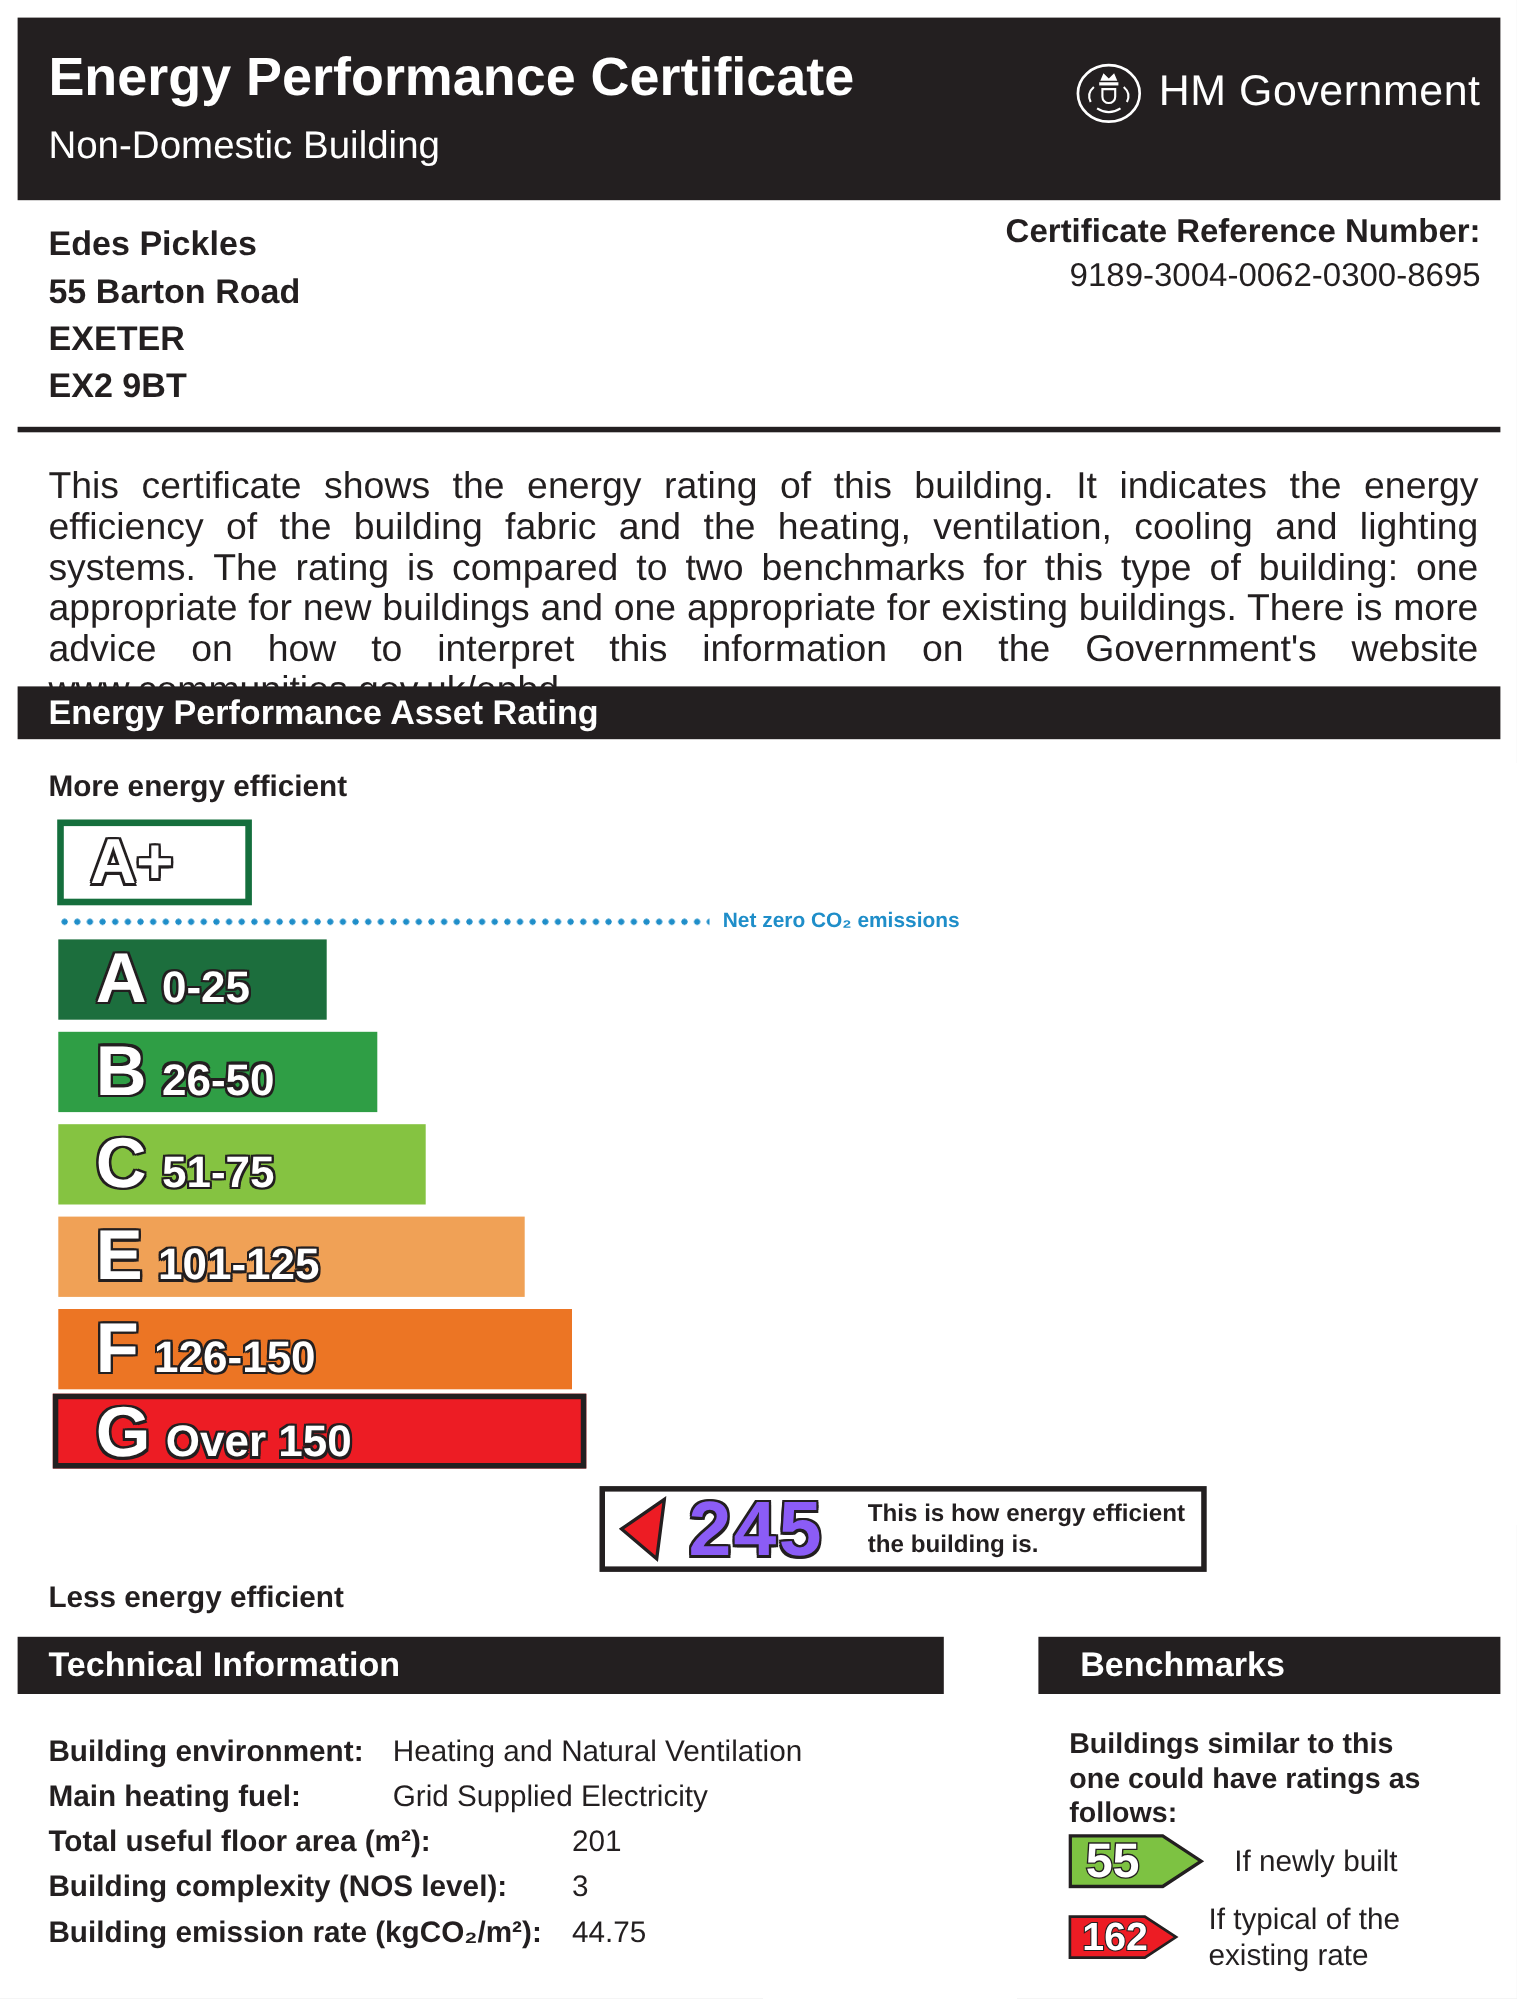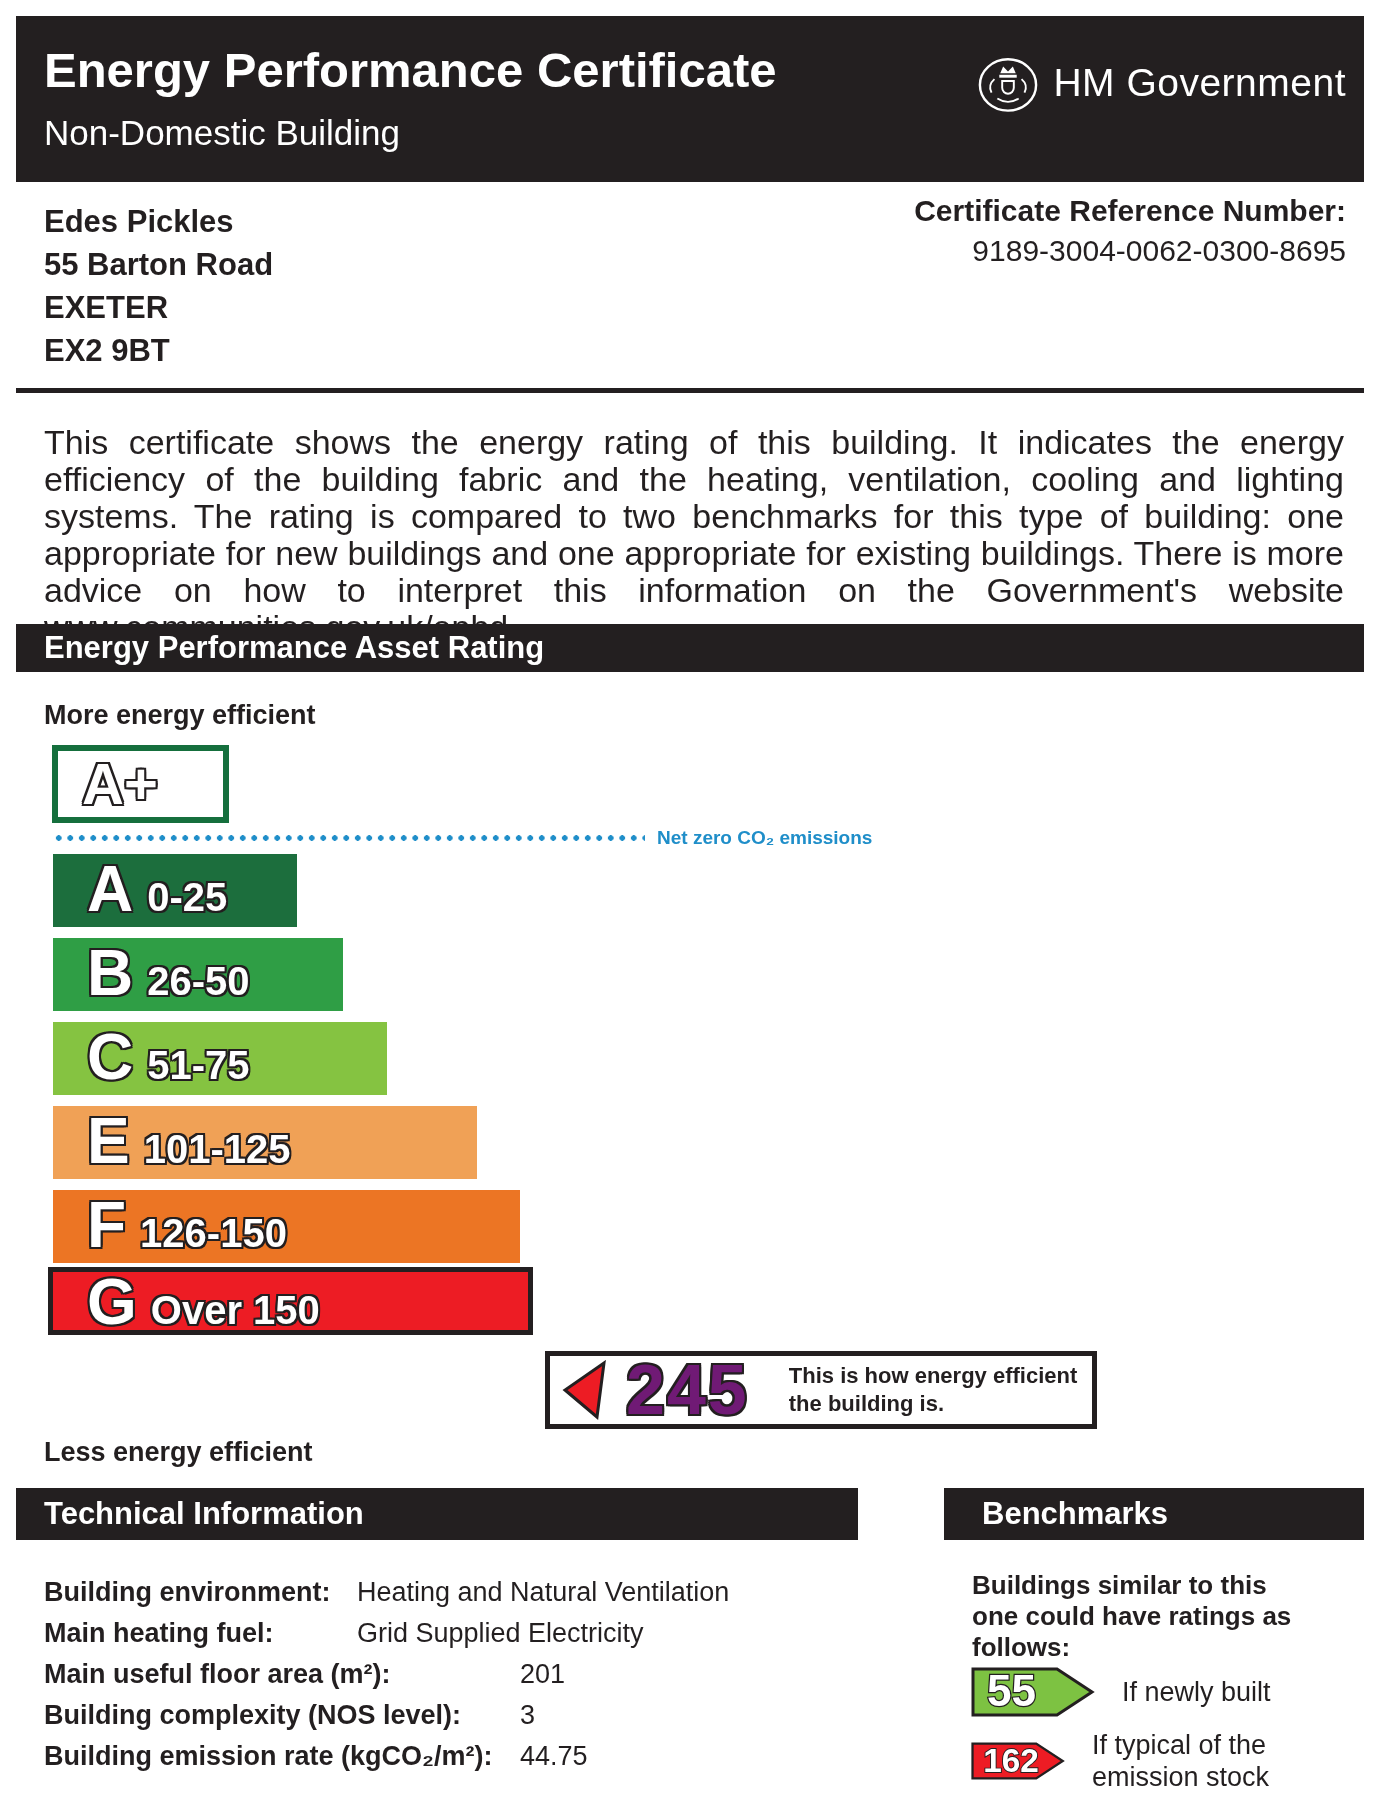--- a/index.html
+++ b/index.html
@@ -50,21 +50,21 @@
   .band-g .band-letter{line-height:60px;}
 
   
   .ow{color:#fff;text-shadow:
       -2px -2px 0 #231f20, 0 -2px 0 #231f20, 2px -2px 0 #231f20,
       -2px 0 0 #231f20, 2px 0 0 #231f20,
       -2px 2px 0 #231f20, 0 2px 0 #231f20, 2px 2px 0 #231f20;}
 
   .rating-box{position:absolute;left:545px;top:1351px;width:552px;height:78px;border:5px solid #231f20;
               background:#fff;box-sizing:border-box;display:flex;align-items:center;padding-left:12px;}
-  .rating-value{margin-left:20px;font-size:70px;font-weight:bold;color:#701a75;letter-spacing:2px;
+  .rating-value{margin-left:20px;font-size:70px;font-weight:bold;color:#8b5cf6;letter-spacing:2px;
       text-shadow:
       -2px -2px 0 #231f20, 0 -2px 0 #231f20, 2px -2px 0 #231f20,
       -2px 0 0 #231f20, 2px 0 0 #231f20,
       -2px 2px 0 #231f20, 0 2px 0 #231f20, 2px 2px 0 #231f20;}
   .rating-note{margin-left:40px;font-size:22px;font-weight:bold;line-height:28px;}
 
   
   .tech-col{position:absolute;left:16px;top:1488px;width:842px;}
   .bench-col{position:absolute;left:944px;top:1488px;width:420px;}
   .bar-tech{width:842px;height:52px;padding-left:28px;box-sizing:border-box;}
@@ -164,21 +164,21 @@
     <div class="tech-rows" id="tech-rows">
         <div class="tech-row">
           <span class="tech-label">Building environment:</span>
           <span class="tech-value">Heating and Natural Ventilation</span>
         </div>
         <div class="tech-row">
           <span class="tech-label">Main heating fuel:</span>
           <span class="tech-value">Grid Supplied Electricity</span>
         </div>
         <div class="tech-row wide">
-          <span class="tech-label">Main useful floor area (m²):</span>
+          <span class="tech-label">Total useful floor area (m²):</span>
           <span class="tech-value">201</span>
         </div>
         <div class="tech-row wide">
           <span class="tech-label">Building complexity (NOS level):</span>
           <span class="tech-value">3</span>
         </div>
         <div class="tech-row wide">
           <span class="tech-label">Building emission rate (kgCO₂/m²):</span>
           <span class="tech-value">44.75</span>
         </div>
@@ -196,18 +196,18 @@
             <polygon points="2,2 86,2 121,25 86,48 2,48" fill="#7dc242" stroke="#231f20" stroke-width="3"></polygon>
             <text x="16" y="39" class="arrow-num">55</text>
           </svg>
           <span class="bench-label">If newly built</span>
         </div>
         <div class="bench-item">
           <svg width="124" height="50" viewBox="0 0 124 50">
             <polygon points="2,2 86,2 121,25 86,48 2,48" fill="#ed1c24" stroke="#231f20" stroke-width="3"></polygon>
             <text x="16" y="39" class="arrow-num">162</text>
           </svg>
-          <span class="bench-label">If typical of the emission stock</span>
+          <span class="bench-label">If typical of the existing rate</span>
         </div>
       </div>
   </div>
 
 </div>
 
 </body></html>

